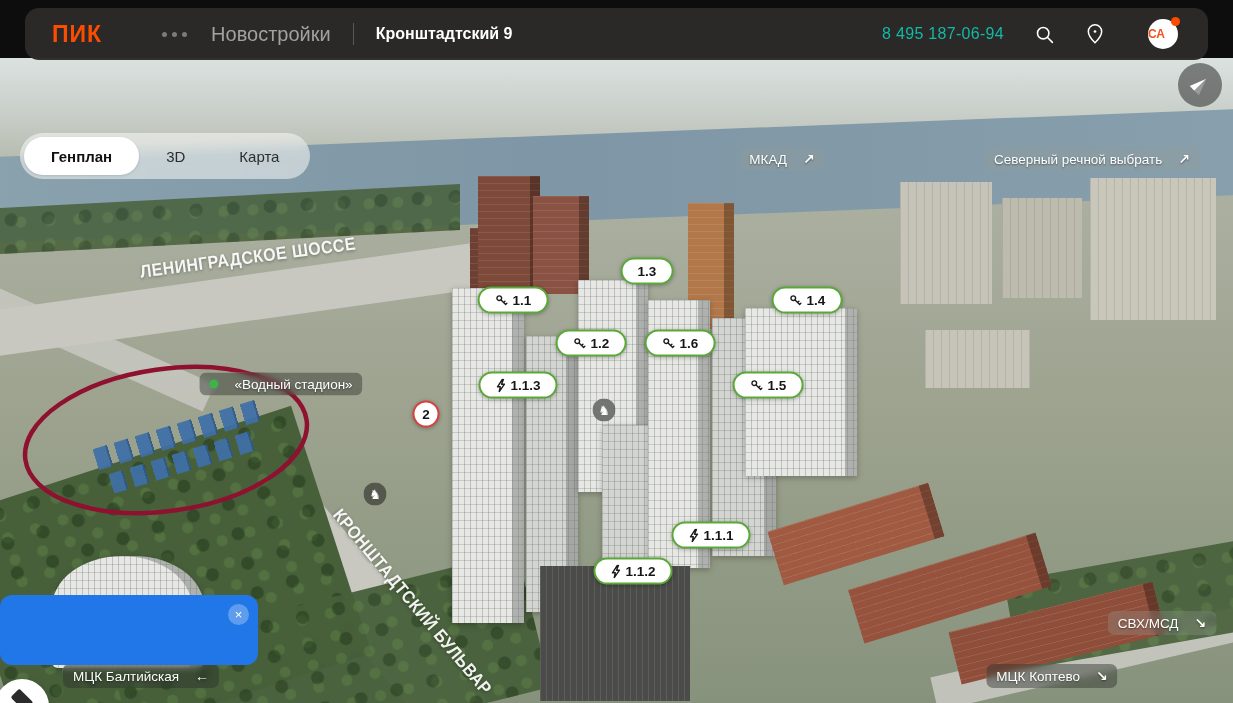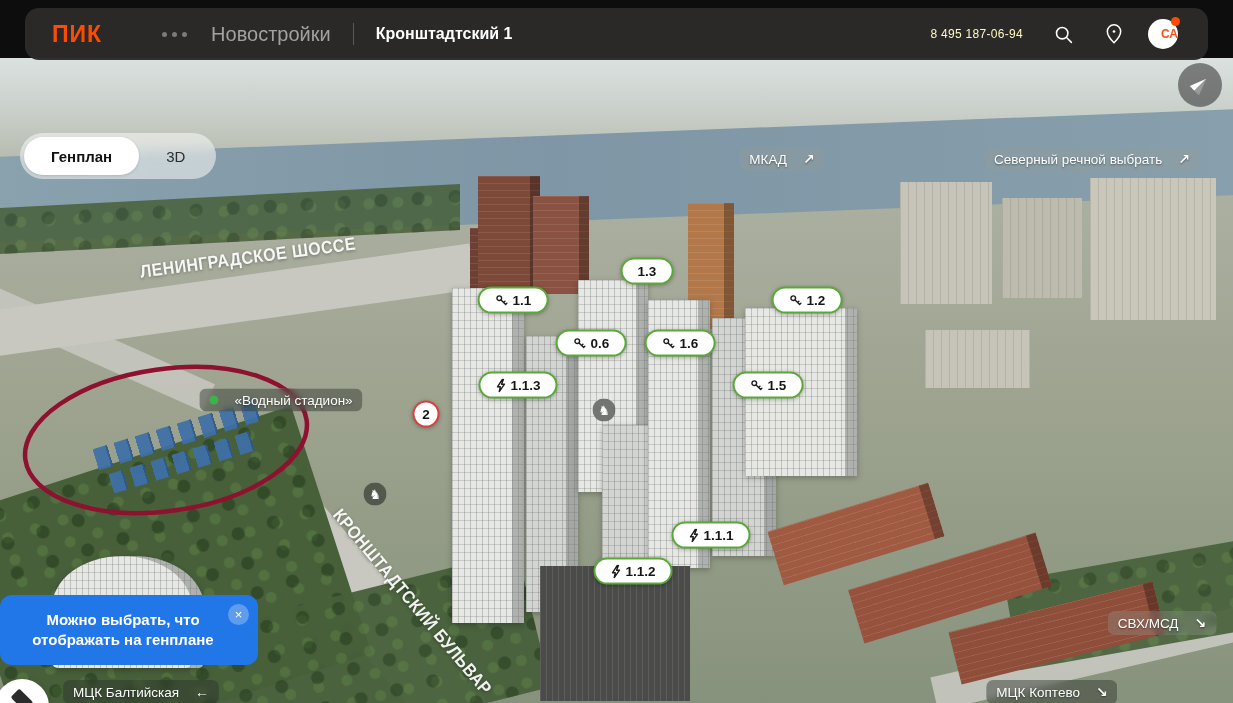--- a/index.html
+++ b/index.html
@@ -43,24 +43,24 @@
   .topband { left:0; top:0; width:1233px; height:58px; background:#0d0d0d; z-index:28; }
   .hbar { left:25px; top:8px; width:1183px; height:52px; background:rgba(43,42,41,.97);
     border-radius:14px; display:flex; align-items:center; padding:0 30px 0 27px; z-index:30; }
   .logo { color:#fc4c02; font-size:23px; font-weight:800; letter-spacing:1px; }
   .mdots { display:flex; gap:5px; margin-left:60px; cursor:pointer; }
   .mdots i { width:5px; height:5px; border-radius:50%; background:#7c7b79; }
   .navlink { color:#a2a19f; font-size:20px; margin-left:24px; cursor:pointer; }
   .hdiv { width:1px; height:22px; background:rgba(255,255,255,.22); margin:0 22px; }
   .ptitle { color:#fff; font-size:16px; font-weight:700; }
   .hspacer { flex:1; }
-  .phone { color:#fef9c3; font-size:12px; letter-spacing:.3px; }
+  .phone { color:#14b8a6; font-size:16px; letter-spacing:.3px; }
   .hicon { margin-left:30px; display:flex; align-items:center; cursor:pointer; }
-  .avatar { position:relative; margin-left:24px; width:30px; height:30px; border-radius:50%;
-    background:#fff; display:flex; align-items:center; justify-content:flex-end; cursor:pointer; }
+  .avatar { position:relative; margin-left:43px; width:30px; height:30px; border-radius:50%;
+    background:#fff; display:flex; align-items:center; justify-content:flex-start; cursor:pointer; }
   .avatar span { color:#f4501e; font-size:12px; font-weight:700; }
   .avdot { position:absolute; top:-2px; right:-2px; width:9px; height:9px; border-radius:50%; background:#fc4c02; }
 
   
   .tabs { left:20px; top:133px; height:46px; background:rgba(250,250,248,.55);
     border-radius:26px; display:flex; align-items:center; padding:4px; z-index:20;
     backdrop-filter:blur(6px); }
   .tab { height:38px; display:flex; align-items:center; padding:0 27px; border-radius:20px;
     font-size:15px; color:#2d2d2b; cursor:pointer; }
   .tab.active { background:#fff; font-weight:700; color:#111; box-shadow:0 1px 3px rgba(0,0,0,.12); }
@@ -72,21 +72,21 @@
     box-shadow:0 1px 4px rgba(0,0,0,.3); cursor:pointer; z-index:12; white-space:nowrap; }
   .badge.red { border-color:#d84040; border-radius:50%; width:27px; padding:0; }
   .badge svg { flex:0 0 auto; }
   .poi { position:absolute; transform:translate(-50%,-50%); width:23px; height:23px; border-radius:50%;
     background:rgba(28,31,28,.55); color:#fff; display:flex; align-items:center; justify-content:center;
     font-size:13px; z-index:11; cursor:pointer; backdrop-filter:blur(2px); }
   .loc { position:absolute; transform:translate(-50%,-50%); display:flex; align-items:center; gap:16px;
     color:#fff; font-size:13.5px; padding:4px 10px; border-radius:7px;
     background:rgba(150,155,150,.30); backdrop-filter:blur(3px);
     text-shadow:0 1px 2px rgba(0,0,0,.45); z-index:10; white-space:nowrap; }
-  .loc.dark { background:rgba(45,50,45,.45);margin-top:16px; }
+  .loc.dark { background:rgba(45,50,45,.45); }
   .loc .arrow { font-size:14px; font-weight:700; }
   .mdot { width:9px; height:9px; border-radius:50%; background:#3cb44a; flex:0 0 auto; }
   .street { position:absolute; transform-origin:center; color:rgba(255,255,255,.93);
     font-weight:700; font-size:16px; letter-spacing:.4px; text-shadow:0 1px 3px rgba(0,0,0,.35);
     z-index:8; white-space:nowrap; }
   .ellipse-svg { position:absolute; left:14px; top:358px; z-index:9; pointer-events:none; }
 
   
   .tooltip { left:0; top:595px; width:258px; height:70px; background:#2176e8; border-radius:12px;
     display:flex; align-items:center; justify-content:center; padding:0 30px 0 18px;
@@ -159,31 +159,31 @@
       <circle cx="8" cy="8" r="4"></circle>
       <path d="M11 11l8 8M15.5 15.5l2.2-2.2M18.8 18.8l2.2-2.2"></path>
     </svg>
   <span>1.1</span>
 </div>
 <div class="badge" style="left:591px;top:343px">
   <svg width="14" height="14" viewBox="0 0 24 24" fill="none" stroke="#1c1c1c" stroke-width="2.4" stroke-linecap="round">
       <circle cx="8" cy="8" r="4"></circle>
       <path d="M11 11l8 8M15.5 15.5l2.2-2.2M18.8 18.8l2.2-2.2"></path>
     </svg>
-  <span>0.6</span>
+  <span>1.2</span>
 </div>
 <div class="badge" style="left:647px;top:271px">
   <span>1.3</span>
 </div>
 <div class="badge" style="left:807px;top:300px">
   <svg width="14" height="14" viewBox="0 0 24 24" fill="none" stroke="#1c1c1c" stroke-width="2.4" stroke-linecap="round">
       <circle cx="8" cy="8" r="4"></circle>
       <path d="M11 11l8 8M15.5 15.5l2.2-2.2M18.8 18.8l2.2-2.2"></path>
     </svg>
-  <span>1.2</span>
+  <span>1.4</span>
 </div>
 <div class="badge" style="left:768px;top:385px">
   <svg width="14" height="14" viewBox="0 0 24 24" fill="none" stroke="#1c1c1c" stroke-width="2.4" stroke-linecap="round">
       <circle cx="8" cy="8" r="4"></circle>
       <path d="M11 11l8 8M15.5 15.5l2.2-2.2M18.8 18.8l2.2-2.2"></path>
     </svg>
   <span>1.5</span>
 </div>
 <div class="badge" style="left:680px;top:343px">
   <svg width="14" height="14" viewBox="0 0 24 24" fill="none" stroke="#1c1c1c" stroke-width="2.4" stroke-linecap="round">
@@ -240,21 +240,20 @@
 <div class="loc dark" style="left:1052px;top:676px">
   <span>МЦК Коптево</span>
   <span class="arrow">↘</span>
 </div>
 <div class="loc dark" style="left:141px;top:676px">
   <span>МЦК Балтийская</span>
   <span class="arrow">←</span>
 </div>
 
 <div class="abs tooltip">
-  <span>Можно выбрать, что отображать на генплане</span>
   <div class="tclose">×</div>
 </div>
 
 <div class="abs layers-btn">
   <div class="diamond"></div>
 </div>
 
 <div class="abs compass">
   <svg width="24" height="24" viewBox="0 0 24 24" style="transform:rotate(45deg)">
     <polygon points="12,3 12,20 5.5,20" fill="#ffffff"></polygon>
@@ -265,21 +264,21 @@
 <div class="abs topband"></div>
 <div class="abs hbar">
   <div class="logo">ПИК</div>
   <div class="mdots">
       <i></i>
       <i></i>
       <i></i>
     </div>
   <div class="navlink">Новостройки</div>
   <div class="hdiv"></div>
-  <div class="ptitle">Кронштадтский 1</div>
+  <div class="ptitle">Кронштадтский 9</div>
   <div class="hspacer"></div>
   <div class="phone">8 495 187-06-94</div>
   <div class="hicon">
     <svg width="21" height="21" viewBox="0 0 24 24" fill="none" stroke="#fff" stroke-width="1.8" stroke-linecap="round">
         <circle cx="10.5" cy="10.5" r="6.5"></circle>
         <path d="M15.5 15.5L21 21"></path>
       </svg>
   </div>
   <div class="hicon">
     <svg width="20" height="22" viewBox="0 0 24 26" fill="none" stroke="#fff" stroke-width="1.8">
@@ -289,13 +288,14 @@
   </div>
   <div class="avatar">
     <span>СА</span>
     <div class="avdot"></div>
   </div>
 </div>
 
 <div class="abs tabs">
   <div class="tab active">Генплан</div>
   <div class="tab">3D</div>
+  <div class="tab">Карта</div>
 </div>
 
 </body></html>

